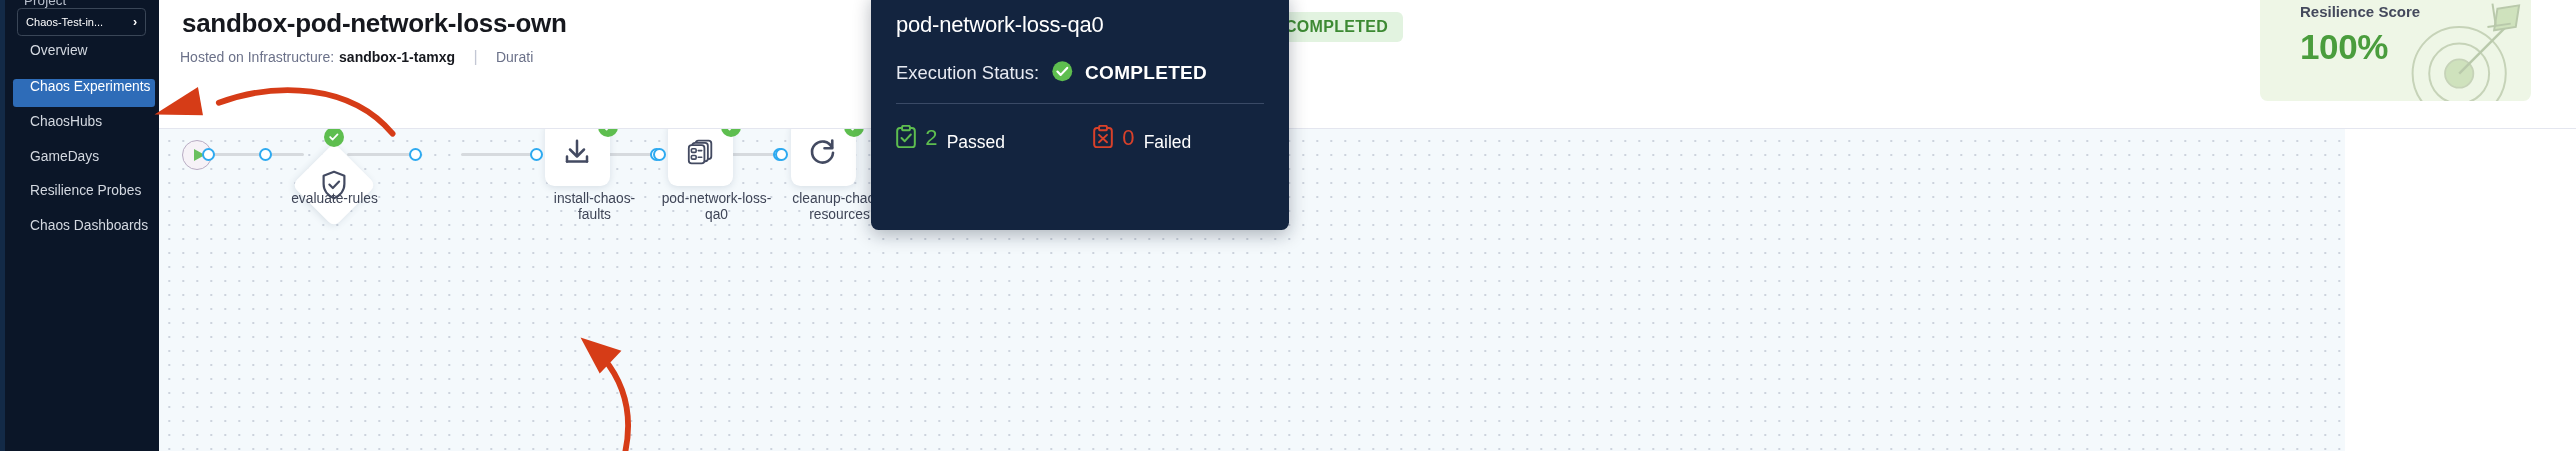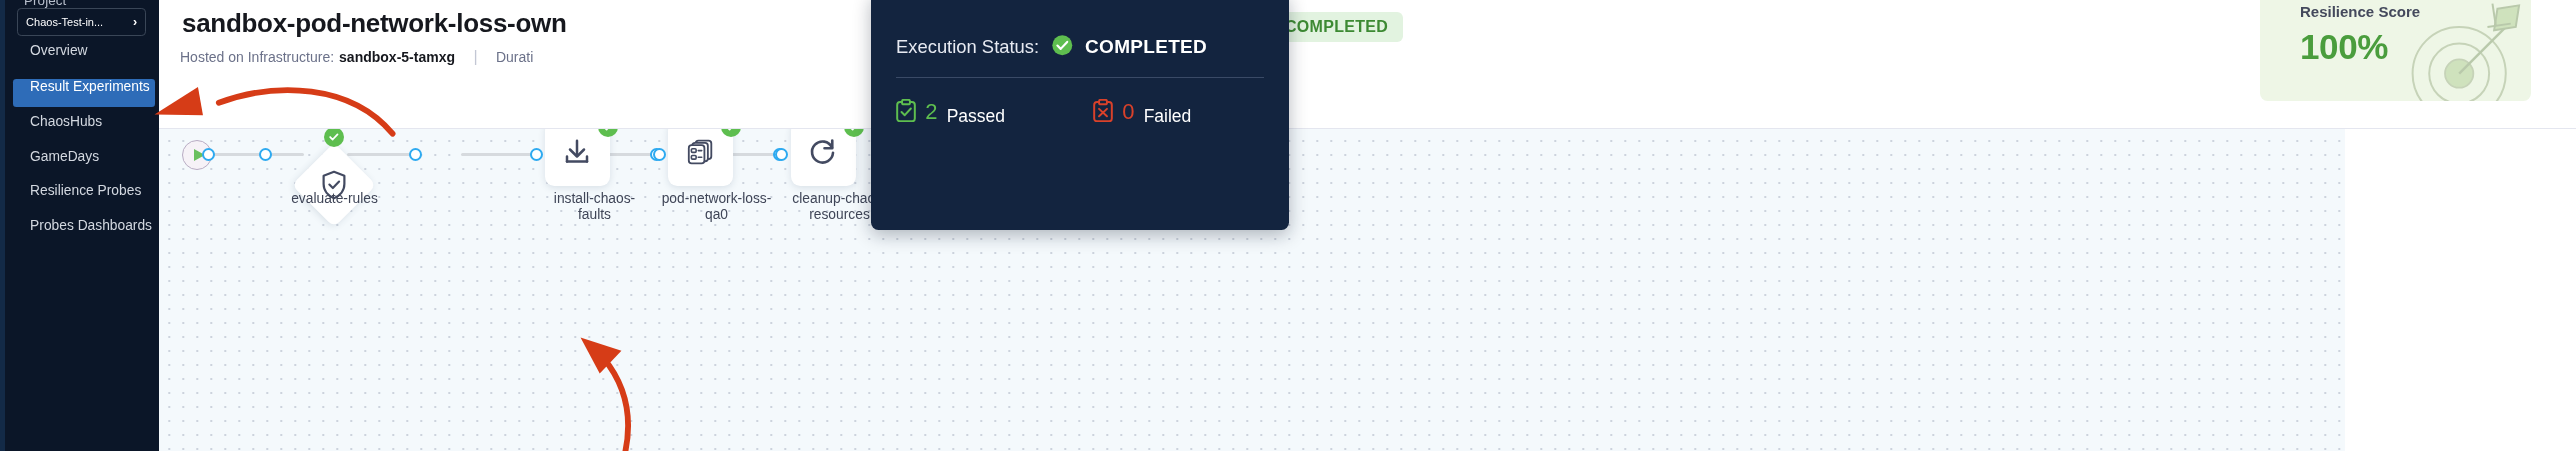--- a/index.html
+++ b/index.html
@@ -196,42 +196,42 @@
 
     <div id="proj-select">
       <span class="name">Chaos-Test-in...</span>
       <span class="chev">›</span>
     </div>
 
     <div class="sb-item" style="top:43px;">
         <span>Overview</span>
       </div>
     <div class="sb-item active" style="top:79px;">
-        <span>Result Experiments</span>
+        <span>Chaos Experiments</span>
       </div>
     <div class="sb-item" style="top:114px;">
         <span>ChaosHubs</span>
       </div>
     <div class="sb-item" style="top:149px;">
         <span>GameDays</span>
       </div>
     <div class="sb-item" style="top:183px;">
         <span>Resilience Probes</span>
       </div>
     <div class="sb-item" style="top:218px;">
-        <span>Probes Dashboards</span>
+        <span>Chaos Dashboards</span>
       </div>
   </nav>
 
   <header id="header">
     <h1 id="page-title">sandbox-pod-network-loss-own</h1>
 
     <div id="subline">
       <span class="lbl">Hosted on Infrastructure:</span>
-      <span class="val">sandbox-5-tamxg</span>
+      <span class="val">sandbox-1-tamxg</span>
       <span class="sep">|</span>
       <span class="lbl">Durati</span>
     </div>
 
     <div id="status-badge">COMPLETED</div>
 
     <div id="resilience-card">
       <svg id="res-art" width="142" height="104" viewBox="0 0 170 125">
         <circle cx="78" cy="86" r="56" fill="none" stroke="#c6d3b8" stroke-width="2.4"></circle>
         <circle cx="78" cy="86" r="36" fill="none" stroke="#c6d3b8" stroke-width="2.4"></circle>
@@ -350,20 +350,21 @@
       <span>resources</span>
     </div>
 
     <div class="term-circle" style="left:748px; top:11px;">
       <div class="stop-sq"></div>
     </div>
 
   </section>
 
   <div id="tooltip">
+    <div id="tt-title">pod-network-loss-qa0</div>
 
     <div id="tt-status-row">
       <span id="tt-status-label">Execution Status:</span>
       <span>
         <svg width="22.6" height="22.6" viewBox="0 0 24 24">
           <circle cx="12" cy="12" r="10.6" fill="#5ebe4f"></circle>
           <path d="M6.8 12.3 L10.3 15.8 L17.2 8.4" fill="none" stroke="#fff" stroke-width="2.3" stroke-linecap="round" stroke-linejoin="round"></path>
         </svg>
       </span>
       <span id="tt-status-value">COMPLETED</span>

